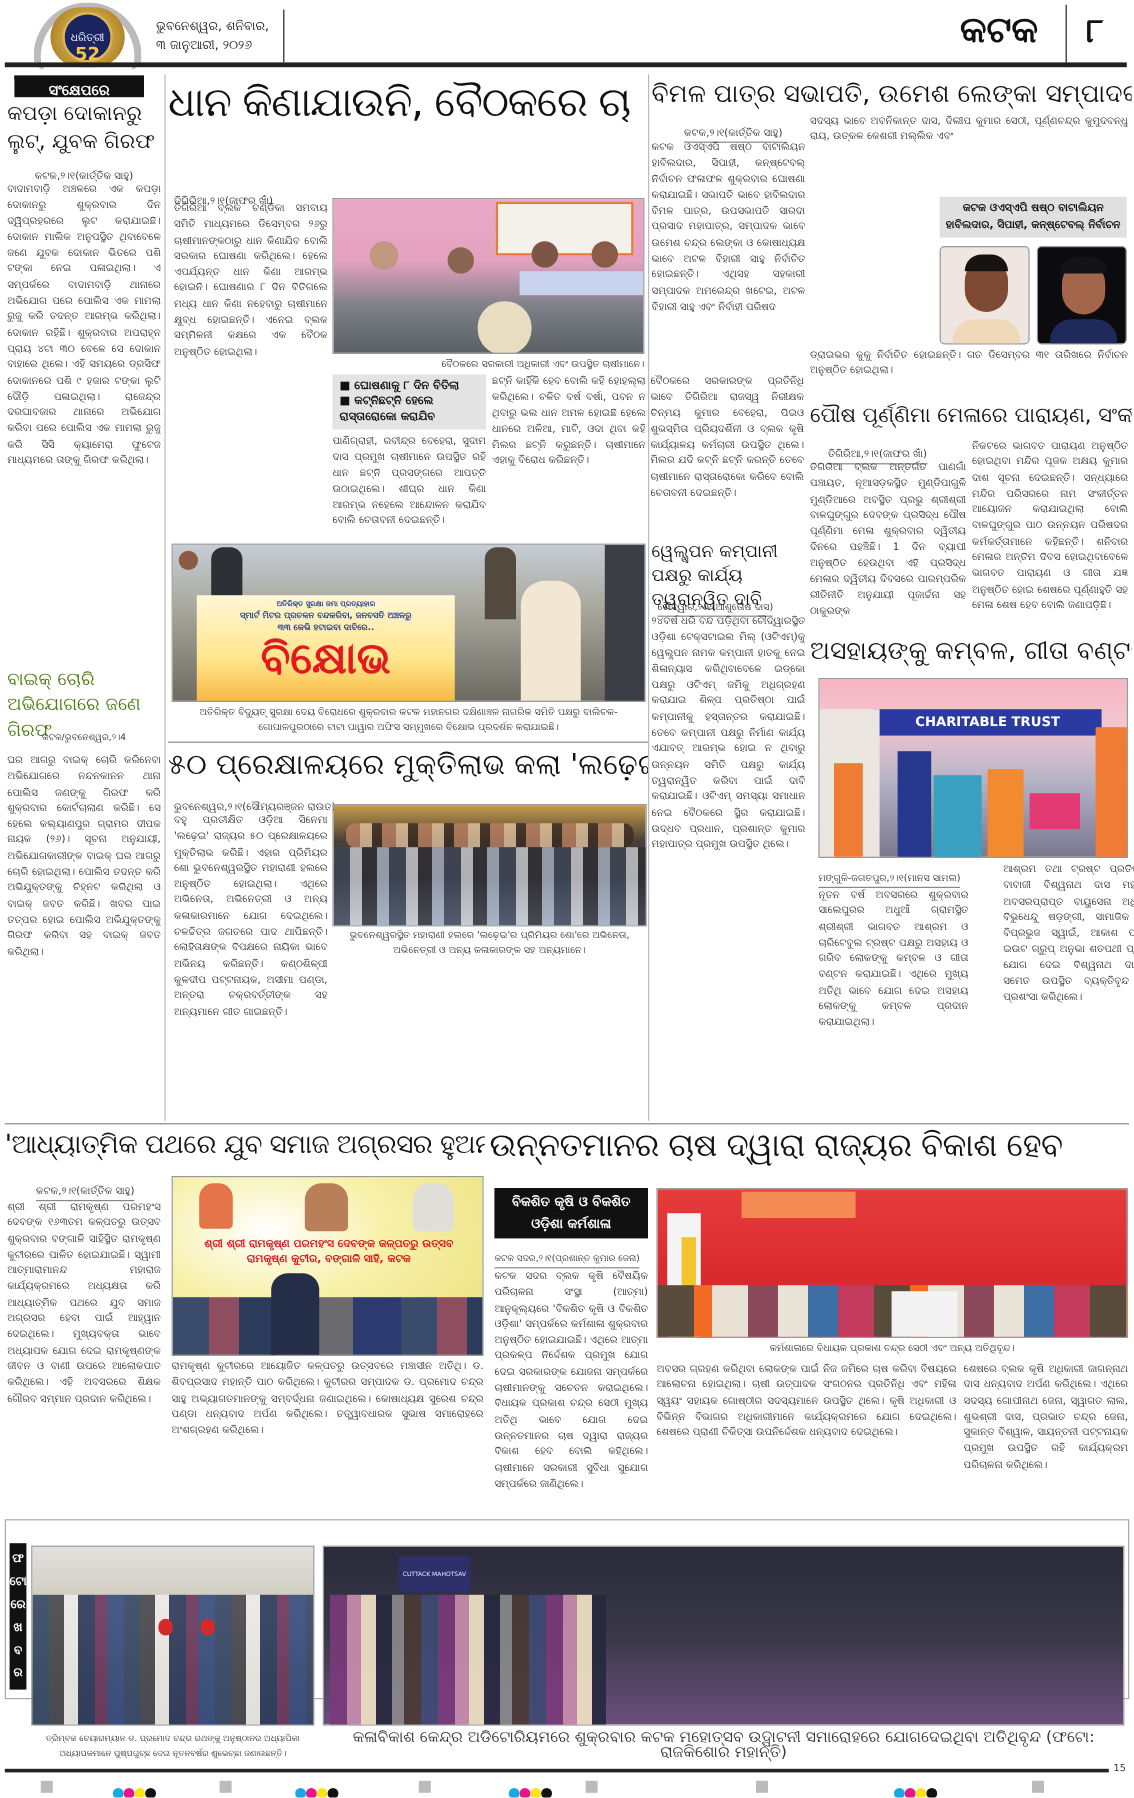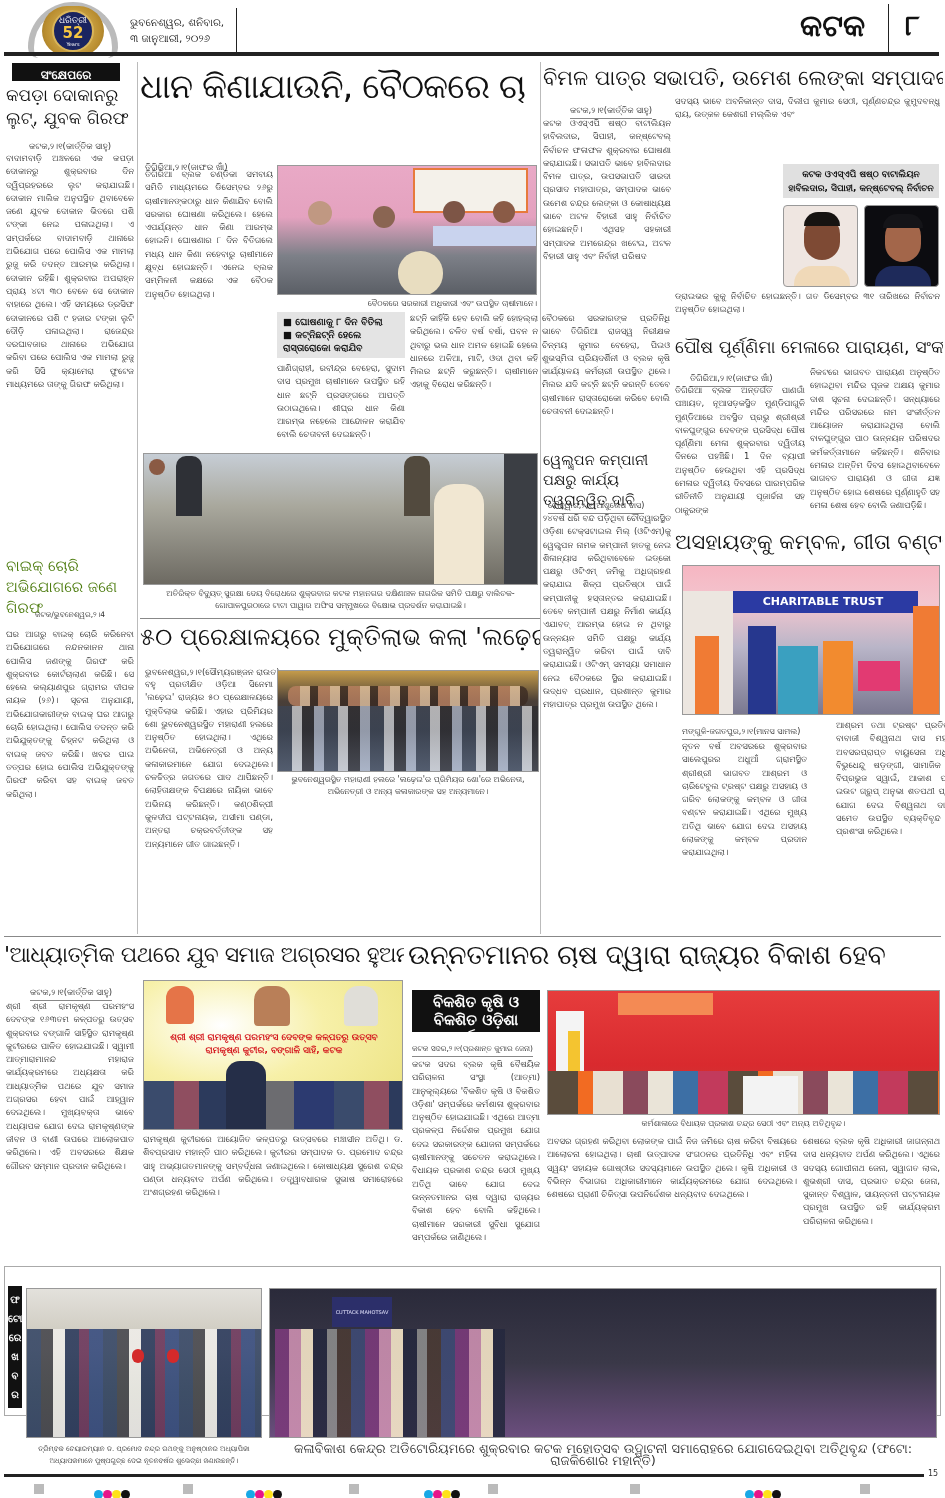--- a/index.html
+++ b/index.html
@@ -16,21 +16,21 @@
 .graybox{background:#ddd;text-align:center;color:#111}
 </style>
 </head>
 <body>
 
 <div class="abs" style="left:0;top:0;width:945px;height:58px;">
   <div class="abs" style="left:28px;top:2px;width:90px;height:56px;">
     <div class="abs" style="left:0;top:0;width:90px;height:56px;border-radius:45px 45px 10px 10px;border:6px solid #bbb;border-bottom:none;"></div>
     <div class="abs" style="left:14px;top:4px;width:62px;height:50px;border-radius:30px;background:radial-gradient(circle,#e9c86a 0%,#b98d2f 70%,#8c6a22 100%);"></div>
     <div class="abs" style="left:24px;top:8px;width:42px;height:42px;border-radius:21px;background:#1a2460;border:2px solid #d9b55a;text-align:center;">
-      <div style="font-size:9px;color:#fff;line-height:12px;margin-top:2px;">ଧରିତ୍ରୀ</div>
+      <div style="font-size:9px;color:#fff;line-height:12px;margin-top:14px;">ଧରିତ୍ରୀ</div>
       <div style="font-size:15px;font-weight:bold;color:#f5c542;line-height:15px;">52</div>
       <div style="font-size:5px;color:#fff;line-height:7px;">Years</div>
     </div>
   </div>
   <div class="abs" style="left:130px;top:14px;width:110px;font-size:10.5px;line-height:16px;color:#222;">
     <div>ଭୁବନେଶ୍ୱର, ଶନିବାର,</div>
     <div>୩ ଜାନୁଆରୀ, ୨୦୨୬</div>
   </div>
   <div class="abs" style="left:236px;top:8px;width:1px;height:44px;background:#222;"></div>
   <div class="abs hd" style="left:800px;top:6px;font-size:30px;font-weight:bold;line-height:40px;">କଟକ</div>
@@ -71,20 +71,26 @@
 </div>
 <div class="abs txt" style="left:277px;top:362px;width:128px;height:85px;">ପାଣିଗ୍ରାହୀ, ରବୀନ୍ଦ୍ର ବେହେରା, ସୁଦାମ ଦାସ ପ୍ରମୁଖ ଚାଷୀମାନେ ଉପସ୍ଥିତ ରହି ଧାନ ଛଟ୍ନି ପ୍ରସଙ୍ଗରେ ଆପତ୍ତି ଉଠାଇଥିଲେ। ଶୀଘ୍ର ଧାନ କିଣା ଆରମ୍ଭ ନହେଲେ ଆନ୍ଦୋଳନ କରାଯିବ ବୋଲି ଚେତାବନୀ ଦେଇଛନ୍ତି।</div>
 <div class="abs txt" style="left:410px;top:312px;width:128px;height:135px;">ଛଟ୍ନି କାହିଁକି ହେବ ବୋଲି କହି ହୋହଲ୍ଲା କରିଥିଲେ। ଚଳିତ ବର୍ଷ ବର୍ଷା, ପବନ ନ ଥିବାରୁ ଭଲ ଧାନ ଅମଳ ହୋଇଛି ହେଲେ ଧାନରେ ଅଳିଆ, ମାଟି, ଓଦା ଥିବା କହି ମିଲର ଛଟ୍ନି କରୁଛନ୍ତି। ଚାଷୀମାନେ ଏହାକୁ ବିରୋଧ କରିଛନ୍ତି।</div>
 <div class="abs txt" style="left:542px;top:312px;width:128px;height:135px;">ବୈଠକରେ ସରକାରଙ୍କ ପ୍ରତିନିଧି ଭାବେ ତିଗିରିଆ ରାଜସ୍ୱ ନିରୀକ୍ଷକ ଚିନ୍ମୟ କୁମାର ବେହେରା, ପିଇଓ ଶୁଭସ୍ମିତା ପ୍ରିୟଦର୍ଶିନୀ ଓ ବ୍ଲକ କୃଷି କାର୍ଯ୍ୟାଳୟ କର୍ମଚାରୀ ଉପସ୍ଥିତ ଥିଲେ। ମିଲର ଯଦି କଟ୍ନି ଛଟ୍ନି କରନ୍ତି ତେବେ ଚାଷୀମାନେ ରାସ୍ତାରୋକୋ କରିବେ ବୋଲି ଚେତାବନୀ ଦେଇଛନ୍ତି।</div>
 
 <div class="abs photo" style="left:143px;top:453px;width:395px;height:132px;background:linear-gradient(180deg,#c6cdd5 0%,#a9a89d 40%,#6d6a62 100%);">
   <div class="abs" style="left:5px;top:5px;width:16px;height:16px;border-radius:8px;background:#8a5a44;"></div>
   <div class="abs" style="left:32px;top:2px;width:26px;height:60px;background:#2e3036;border-radius:10px 10px 0 0;"></div>
   <div class="abs" style="left:260px;top:2px;width:26px;height:60px;background:#524a3e;border-radius:10px 10px 0 0;"></div>
   <div class="abs" style="left:360px;top:0;width:35px;height:130px;background:#3b3e44;"></div>
+  <div class="abs" style="left:20px;top:42px;width:215px;height:90px;background:linear-gradient(180deg,#fff7d8 0%,#ffe58a 60%,#f7b641 100%);text-align:center;">
+    <div style="font-size:6px;color:#233aa3;font-weight:bold;line-height:9px;margin-top:3px;">ଅତିରିକ୍ତ ସୁରକ୍ଷା ଜମା ପ୍ରତ୍ୟାହାର</div>
+    <div style="font-size:7px;color:#233aa3;font-weight:bold;line-height:10px;">ସ୍ମାର୍ଟ ମିଟର ପ୍ରଚଳନ ବନ୍ଦକରିବା, ଜନବସତି ଅଞ୍ଚଳରୁ</div>
+    <div style="font-size:7px;color:#233aa3;font-weight:bold;line-height:10px;">୩୩ କେଭି ହଟାଇବା ଦାବିରେ..</div>
+    <div style="font-size:36px;color:#e2191e;font-weight:bold;line-height:44px;">ବିକ୍ଷୋଭ</div>
+  </div>
   <div class="abs" style="left:290px;top:30px;width:50px;height:102px;background:#f1e7d2;border-radius:20px 20px 0 0;"></div>
 </div>
 <div class="abs cap" style="left:143px;top:588px;width:395px;">ଅତିରିକ୍ତ ବିଦ୍ୟୁତ୍ ସୁରକ୍ଷା ଦେୟ ବିରୋଧରେ ଶୁକ୍ରବାର କଟକ ମହାନଗର ଦକ୍ଷିଣାଞ୍ଚଳ ନାଗରିକ ସମିତି ପକ୍ଷରୁ ବାଲିଚକ-ଗୋପାଳପୁରଠାରେ ଟାଟା ପାୱାର ଅଫିସ ସମ୍ମୁଖରେ ବିକ୍ଷୋଭ ପ୍ରଦର୍ଶନ କରାଯାଇଛି।</div>
 <div class="abs" style="left:140px;top:618px;width:400px;height:1px;background:#888;"></div>
 
 <div class="abs hd" style="left:140px;top:620px;width:400px;font-size:24px;line-height:34px;">୫୦ ପ୍ରେକ୍ଷାଳୟରେ ମୁକ୍ତିଲାଭ କଲା 'ଲଢ଼େଇ'</div>
 <div class="abs" style="left:145px;top:660px;"><span class="dateline" style="border:none;">ଭୁବନେଶ୍ୱର,୨।୧(ସୌମ୍ୟରଞ୍ଜନ ରାଉତ)</span></div>
 <div class="abs txt" style="left:145px;top:678px;width:128px;height:256px;">ବହୁ ପ୍ରତୀକ୍ଷିତ ଓଡ଼ିଆ ସିନେମା 'ଲଢ଼େଇ' ରାଜ୍ୟର ୫୦ ପ୍ରେକ୍ଷାଳୟରେ ମୁକ୍ତିଲାଭ କରିଛି। ଏହାର ପ୍ରିମିୟର ଶୋ ଭୁବନେଶ୍ୱରସ୍ଥିତ ମହାରାଣୀ ହଲରେ ଅନୁଷ୍ଠିତ ହୋଇଥିଲା। ଏଥିରେ ଅଭିନେତା, ଅଭିନେତ୍ରୀ ଓ ଅନ୍ୟ କଳାକାରମାନେ ଯୋଗ ଦେଇଥିଲେ। ଚଳଚ୍ଚିତ୍ର ଜଗତରେ ପାଦ ଥାପିଛନ୍ତି। ଲୋହିତାକ୍ଷଙ୍କ ବିପକ୍ଷରେ ନାୟିକା ଭାବେ ଅଭିନୟ କରିଛନ୍ତି। କଣ୍ଠଶିଳ୍ପୀ କୁଳଦୀପ ପଟ୍ଟନାୟକ, ଅସୀମା ପଣ୍ଡା, ଅନ୍ତରା ଚକ୍ରବର୍ତ୍ତୀଙ୍କ ସହ ଅନ୍ୟମାନେ ଗୀତ ଗାଇଛନ୍ତି।</div>
 <div class="abs photo" style="left:277px;top:670px;width:262px;height:102px;background:linear-gradient(180deg,#c49b4a 0%,#4a3f38 30%,#3a3a3e 60%,#8a93a5 100%);">
   <div class="abs" style="left:10px;top:15px;width:240px;height:20px;background:repeating-linear-gradient(90deg,#b98060 0 12px,#e2c2a0 12px 22px,#3a2a22 22px 30px);opacity:.8;border-radius:8px;"></div>
@@ -146,21 +152,21 @@
   <div class="abs" style="left:0;top:50px;width:260px;text-align:center;color:#d4171d;font-size:9px;font-weight:bold;line-height:13px;">
     <div>ଶ୍ରୀ ଶ୍ରୀ ରାମକୃଷ୍ଣ ପରମହଂସ ଦେବଙ୍କ କଳ୍ପତରୁ ଉତ୍ସବ</div>
     <div>ରାମକୃଷ୍ଣ କୁଟୀର, ବଙ୍ଗାଳି ସାହି, କଟକ</div>
   </div>
   <div class="abs" style="left:0;top:100px;width:260px;height:50px;background:repeating-linear-gradient(90deg,#3a4b6c 0 30px,#8f4e60 30px 55px,#2c3a5c 55px 85px,#ef8a2a 85px 115px,#6c6c70 115px 150px,#2c3a70 150px 190px);"></div>
   <div class="abs" style="left:82px;top:80px;width:40px;height:70px;background:#252e48;border-radius:14px 14px 0 0;"></div>
 </div>
 <div class="abs txt" style="left:143px;top:1133px;width:260px;height:117px;">ରାମକୃଷ୍ଣ କୁଟୀରରେ ଆୟୋଜିତ କଳ୍ପତରୁ ଉତ୍ସବରେ ମଞ୍ଚାସୀନ ଅତିଥି। ଡ. ଶିବପ୍ରସାଦ ମହାନ୍ତି ପାଠ କରିଥିଲେ। କୁଟୀରର ସମ୍ପାଦକ ଡ. ପ୍ରମୋଦ ଚନ୍ଦ୍ର ସାହୁ ଅଭ୍ୟାଗତମାନଙ୍କୁ ସମ୍ବର୍ଦ୍ଧନା ଜଣାଇଥିଲେ। କୋଷାଧ୍ୟକ୍ଷ ସୁରେଶ ଚନ୍ଦ୍ର ପଣ୍ଡା ଧନ୍ୟବାଦ ଅର୍ପଣ କରିଥିଲେ। ତତ୍ତ୍ୱାବଧାରକ ସୁଭାଷ ସମାରୋହରେ ଅଂଶଗ୍ରହଣ କରିଥିଲେ।</div>
 
 <div class="abs hd" style="left:408px;top:935px;width:537px;font-size:27px;line-height:40px;letter-spacing:-.5px;">ଉନ୍ନତମାନର ଚାଷ ଦ୍ୱାରା ରାଜ୍ୟର ବିକାଶ ହେବ</div>
-<div class="abs blackbox" style="left:412px;top:990px;width:128px;height:42px;font-size:15px;line-height:18px;font-weight:bold;padding-top:3px;">ବିକଶିତ କୃଷି ଓ ବିକଶିତ ଓଡ଼ିଶା କର୍ମଶାଳା</div>
+<div class="abs blackbox" style="left:412px;top:990px;width:128px;height:42px;font-size:11px;line-height:18px;font-weight:bold;padding-top:3px;">ବିକଶିତ କୃଷି ଓ ବିକଶିତ ଓଡ଼ିଶା କର୍ମଶାଳା</div>
 <div class="abs" style="left:412px;top:1036px;"><span class="dateline" style="font-size:7.5px;">କଟକ ସଦର,୨।୧(ପ୍ରଶାନ୍ତ କୁମାର ଜେନା)</span></div>
 <div class="abs txt" style="left:412px;top:1058px;width:128px;height:192px;">କଟକ ସଦର ବ୍ଲକ କୃଷି ବୈଷୟିକ ପରିଚାଳନା ସଂସ୍ଥା (ଆତ୍ମା) ଆନୁକୂଲ୍ୟରେ 'ବିକଶିତ କୃଷି ଓ ବିକଶିତ ଓଡ଼ିଶା' ସମ୍ପର୍କରେ କର୍ମଶାଳା ଶୁକ୍ରବାର ଅନୁଷ୍ଠିତ ହୋଇଯାଇଛି। ଏଥିରେ ଆତ୍ମା ପ୍ରକଳ୍ପ ନିର୍ଦ୍ଦେଶକ ପ୍ରମୁଖ ଯୋଗ ଦେଇ ସରକାରଙ୍କ ଯୋଜନା ସମ୍ପର୍କରେ ଚାଷୀମାନଙ୍କୁ ସଚେତନ କରାଇଥିଲେ। ବିଧାୟକ ପ୍ରକାଶ ଚନ୍ଦ୍ର ସେଠୀ ମୁଖ୍ୟ ଅତିଥି ଭାବେ ଯୋଗ ଦେଇ ଉନ୍ନତମାନର ଚାଷ ଦ୍ୱାରା ରାଜ୍ୟର ବିକାଶ ହେବ ବୋଲି କହିଥିଲେ। ଚାଷୀମାନେ ସରକାରୀ ସୁବିଧା ସୁଯୋଗ ସମ୍ପର୍କରେ ଜାଣିଥିଲେ।</div>
 <div class="abs photo" style="left:547px;top:990px;width:393px;height:125px;background:linear-gradient(180deg,#e63c3c 0%,#d92a2e 60%,#c43d3a 100%);">
   <div class="abs" style="left:70px;top:2px;width:95px;height:22px;background:#f48a54;"></div>
   <div class="abs" style="left:8px;top:20px;width:28px;height:105px;background:#f4f4f4;"></div>
   <div class="abs" style="left:20px;top:40px;width:12px;height:85px;background:#f4c430;"></div>
   <div class="abs" style="left:0;top:80px;width:393px;height:45px;background:repeating-linear-gradient(90deg,#5a4c3c 0 30px,#f26b22 30px 45px,#e8e0d2 45px 75px,#8a4a5c 75px 100px,#eae4d8 100px 125px,#3d6fa5 125px 150px,#c23a5c 150px 180px);"></div>
   <div class="abs" style="left:195px;top:85px;width:55px;height:40px;background:#f3f3f3;"></div>
 </div>
 <div class="abs cap" style="left:547px;top:1118px;width:393px;">କର୍ମଶାଳାରେ ବିଧାୟକ ପ୍ରକାଶ ଚନ୍ଦ୍ର ସେଠୀ ଏବଂ ଅନ୍ୟ ଅତିଥିବୃନ୍ଦ।</div>

